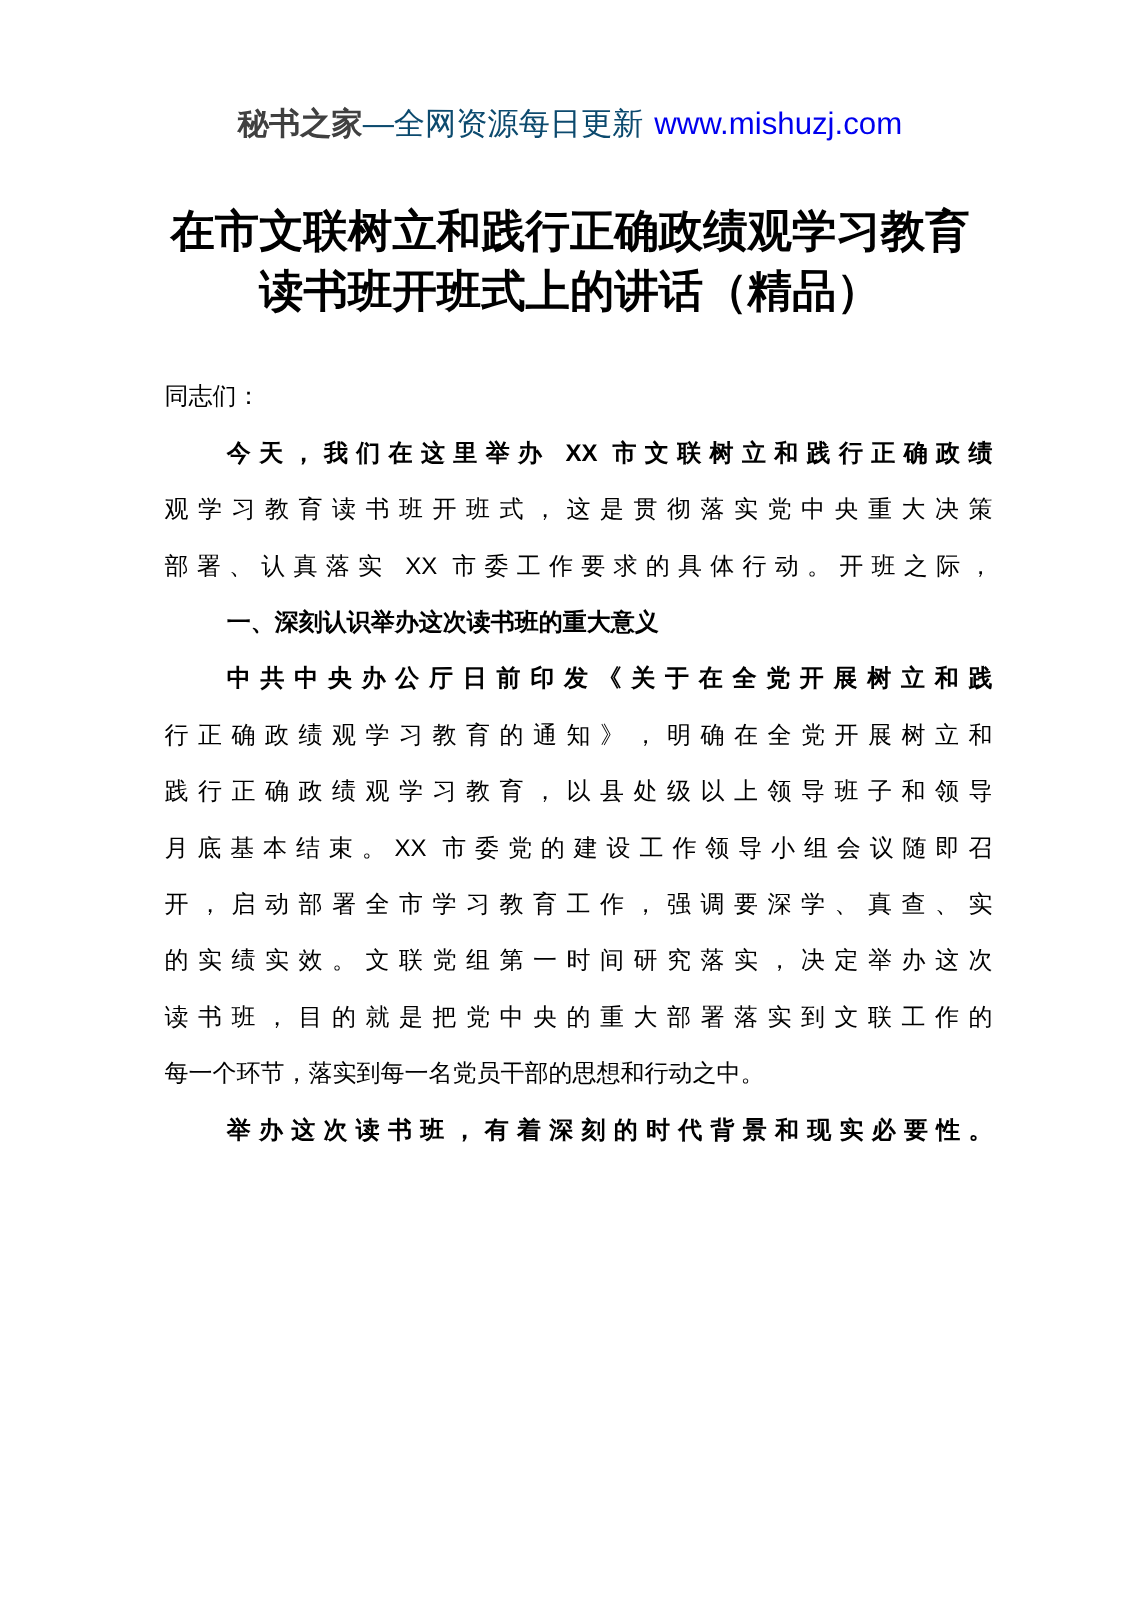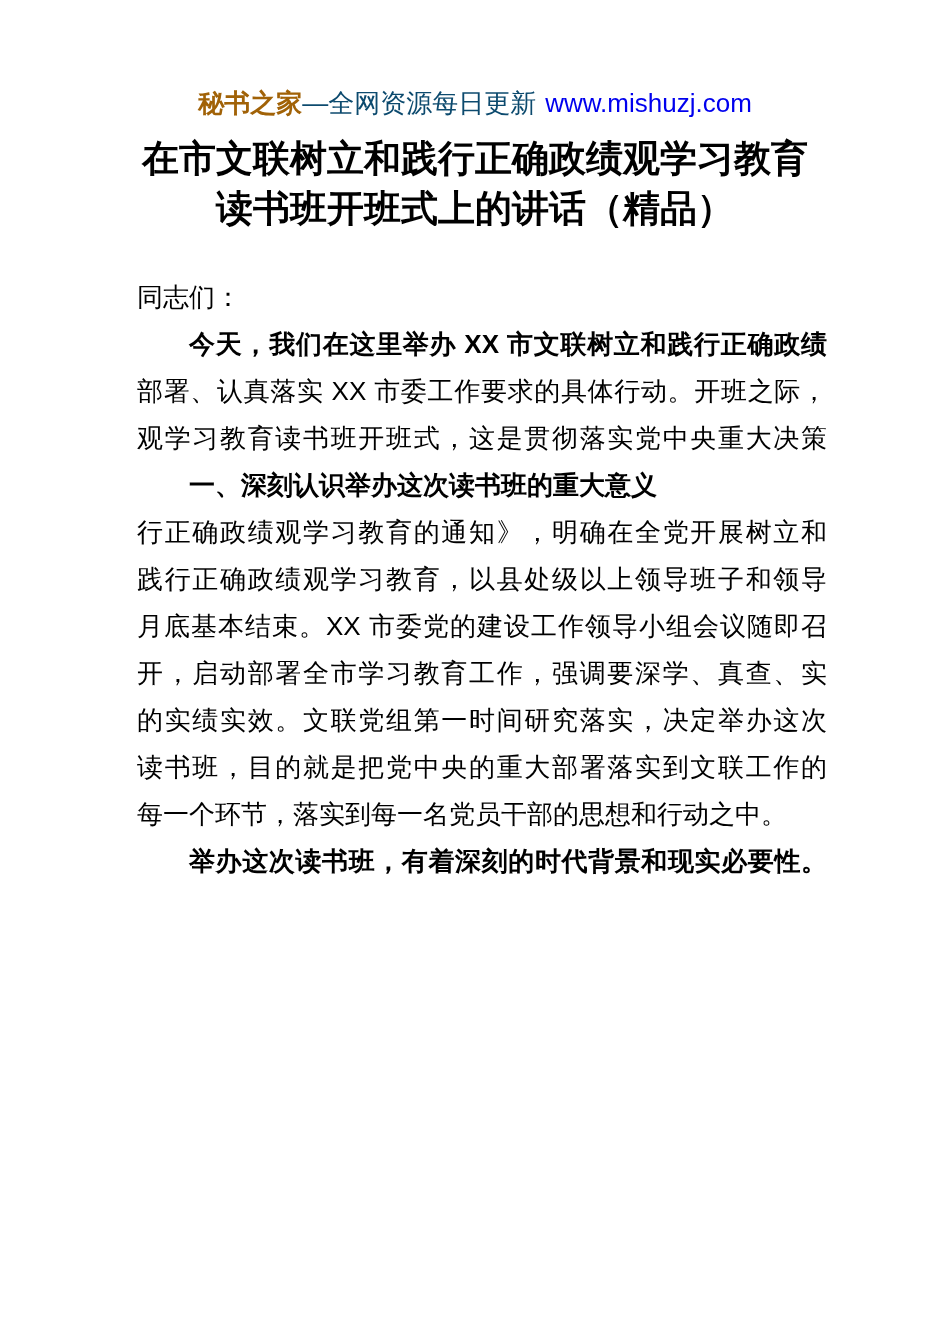--- a/index.html
+++ b/index.html
@@ -23,32 +23,32 @@
     color: #000000;
     white-space: nowrap;
   }
   .brand {
     font-weight: bold;
   }
   .url {
     margin-left: 9px;
   }
   .doc-title {
-    margin-top: 16px;
+    margin-top: 50px;
     text-align: center;
     font-weight: bold;
     font-size: 37px;
     line-height: 50px;
     color: #000000;
   }
   .doc-body {
     margin-left: 137px;
     margin-top: 40px;
     width: 690px;
-    font-size: 26px;
+    font-size: 20px;
     color: #000000;
   }
   .para {
     margin: 0;
   }
   .para.bold .line {
     font-weight: bold;
   }
   .line {
     height: 47px;
@@ -64,41 +64,42 @@
     text-indent: 52px;
     font-weight: bold;
   }
 </style>
 </head>
 <body>
 
 <div class="page">
 
   <div class="doc-header">
-    <span class="brand" style="color: #a16207;">秘书之家</span><span style="color: #0c4a6e;">—全网资源每日更新</span><span class="url" style="color: rgb(0, 0, 238);">www.mishuzj.com</span>
+    <span class="brand" style="color: #404040;">秘书之家</span><span style="color: #0c4a6e;">—全网资源每日更新</span><span class="url" style="color: rgb(0, 0, 238);">www.mishuzj.com</span>
   </div>
 
   <div class="doc-title">
     <div>在市文联树立和践行正确政绩观学习教育</div>
     <div>读书班开班式上的讲话（精品）</div>
   </div>
 
   <div class="doc-body">
       <div class="para">
         <div class="line flush-last">同志们：</div>
       </div>
       <div class="para">
         <div class="line indent">今天，我们在这里举办 XX 市文联树立和践行正确政绩</div>
+        <div class="line">观学习教育读书班开班式，这是贯彻落实党中央重大决策</div>
         <div class="line">部署、认真落实 XX 市委工作要求的具体行动。开班之际，</div>
-        <div class="line">观学习教育读书班开班式，这是贯彻落实党中央重大决策</div>
       </div>
       <div class="para bold">
         <div class="line indent flush-last">一、深刻认识举办这次读书班的重大意义</div>
       </div>
       <div class="para">
+        <div class="line indent">中共中央办公厅日前印发《关于在全党开展树立和践</div>
         <div class="line">行正确政绩观学习教育的通知》，明确在全党开展树立和</div>
         <div class="line">践行正确政绩观学习教育，以县处级以上领导班子和领导</div>
         <div class="line">月底基本结束。XX 市委党的建设工作领导小组会议随即召</div>
         <div class="line">开，启动部署全市学习教育工作，强调要深学、真查、实</div>
         <div class="line">的实绩实效。文联党组第一时间研究落实，决定举办这次</div>
         <div class="line">读书班，目的就是把党中央的重大部署落实到文联工作的</div>
         <div class="line flush-last">每一个环节，落实到每一名党员干部的思想和行动之中。</div>
       </div>
       <div class="para">
         <div class="line indent">举办这次读书班，有着深刻的时代背景和现实必要性。</div>

